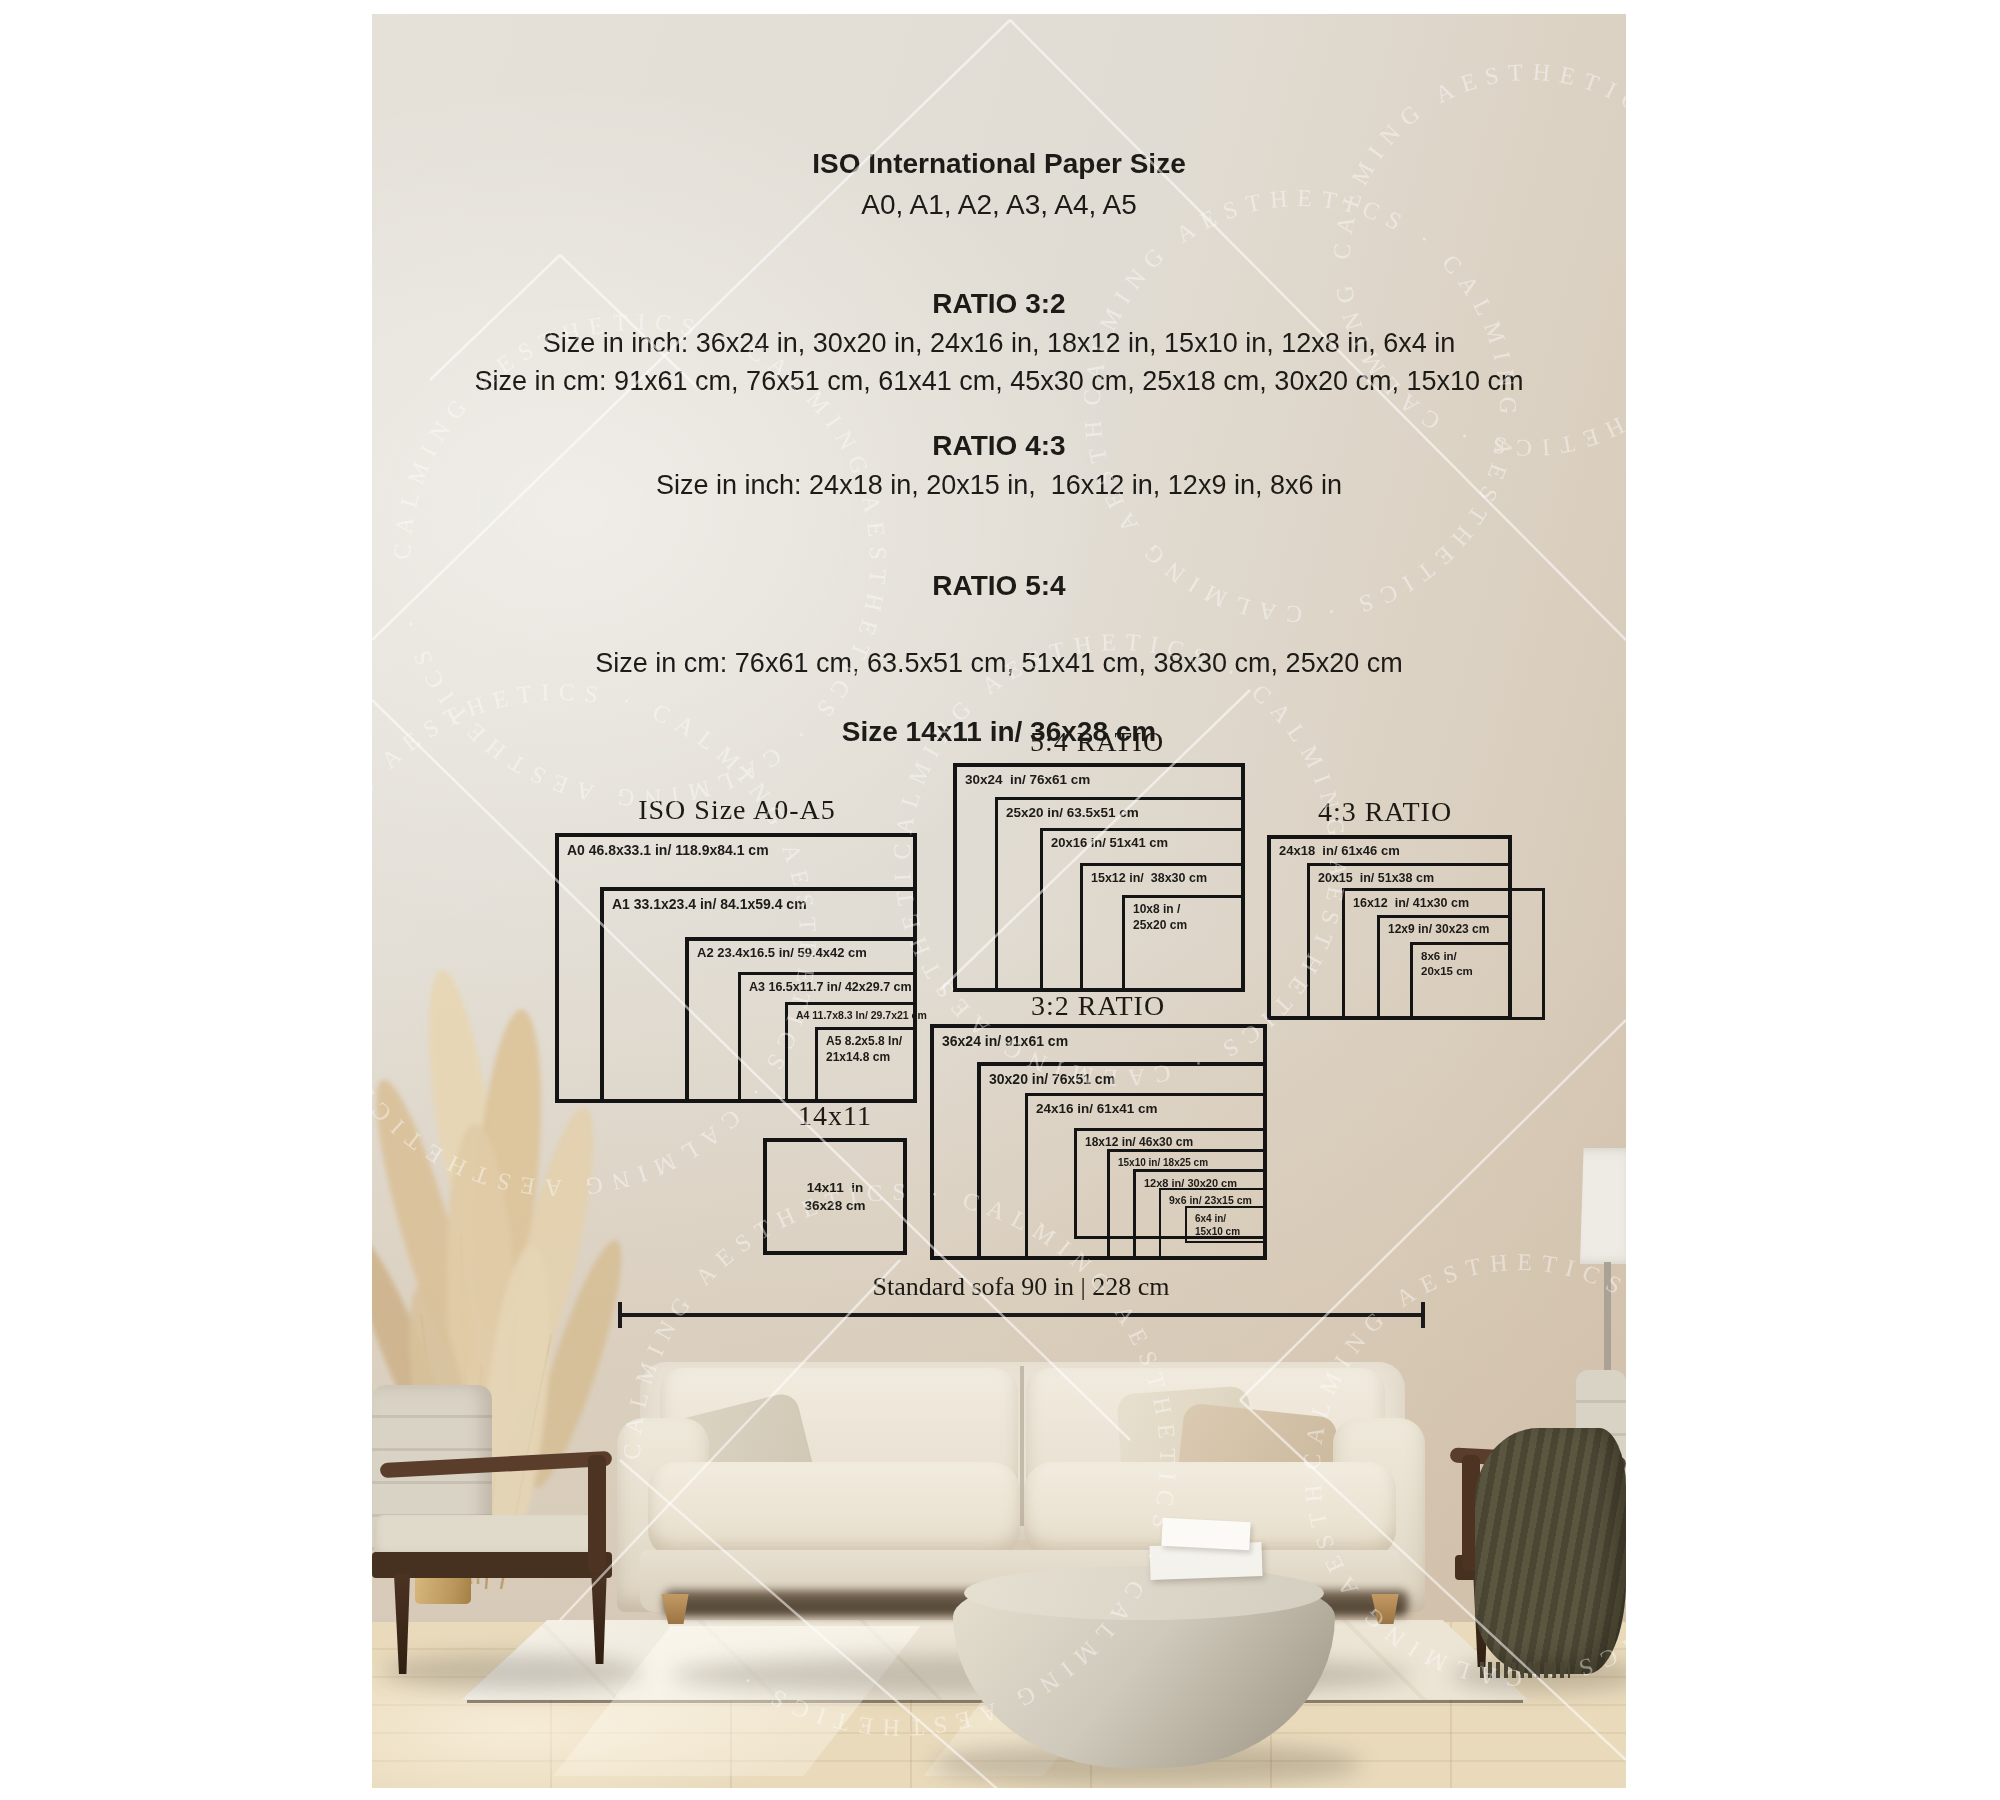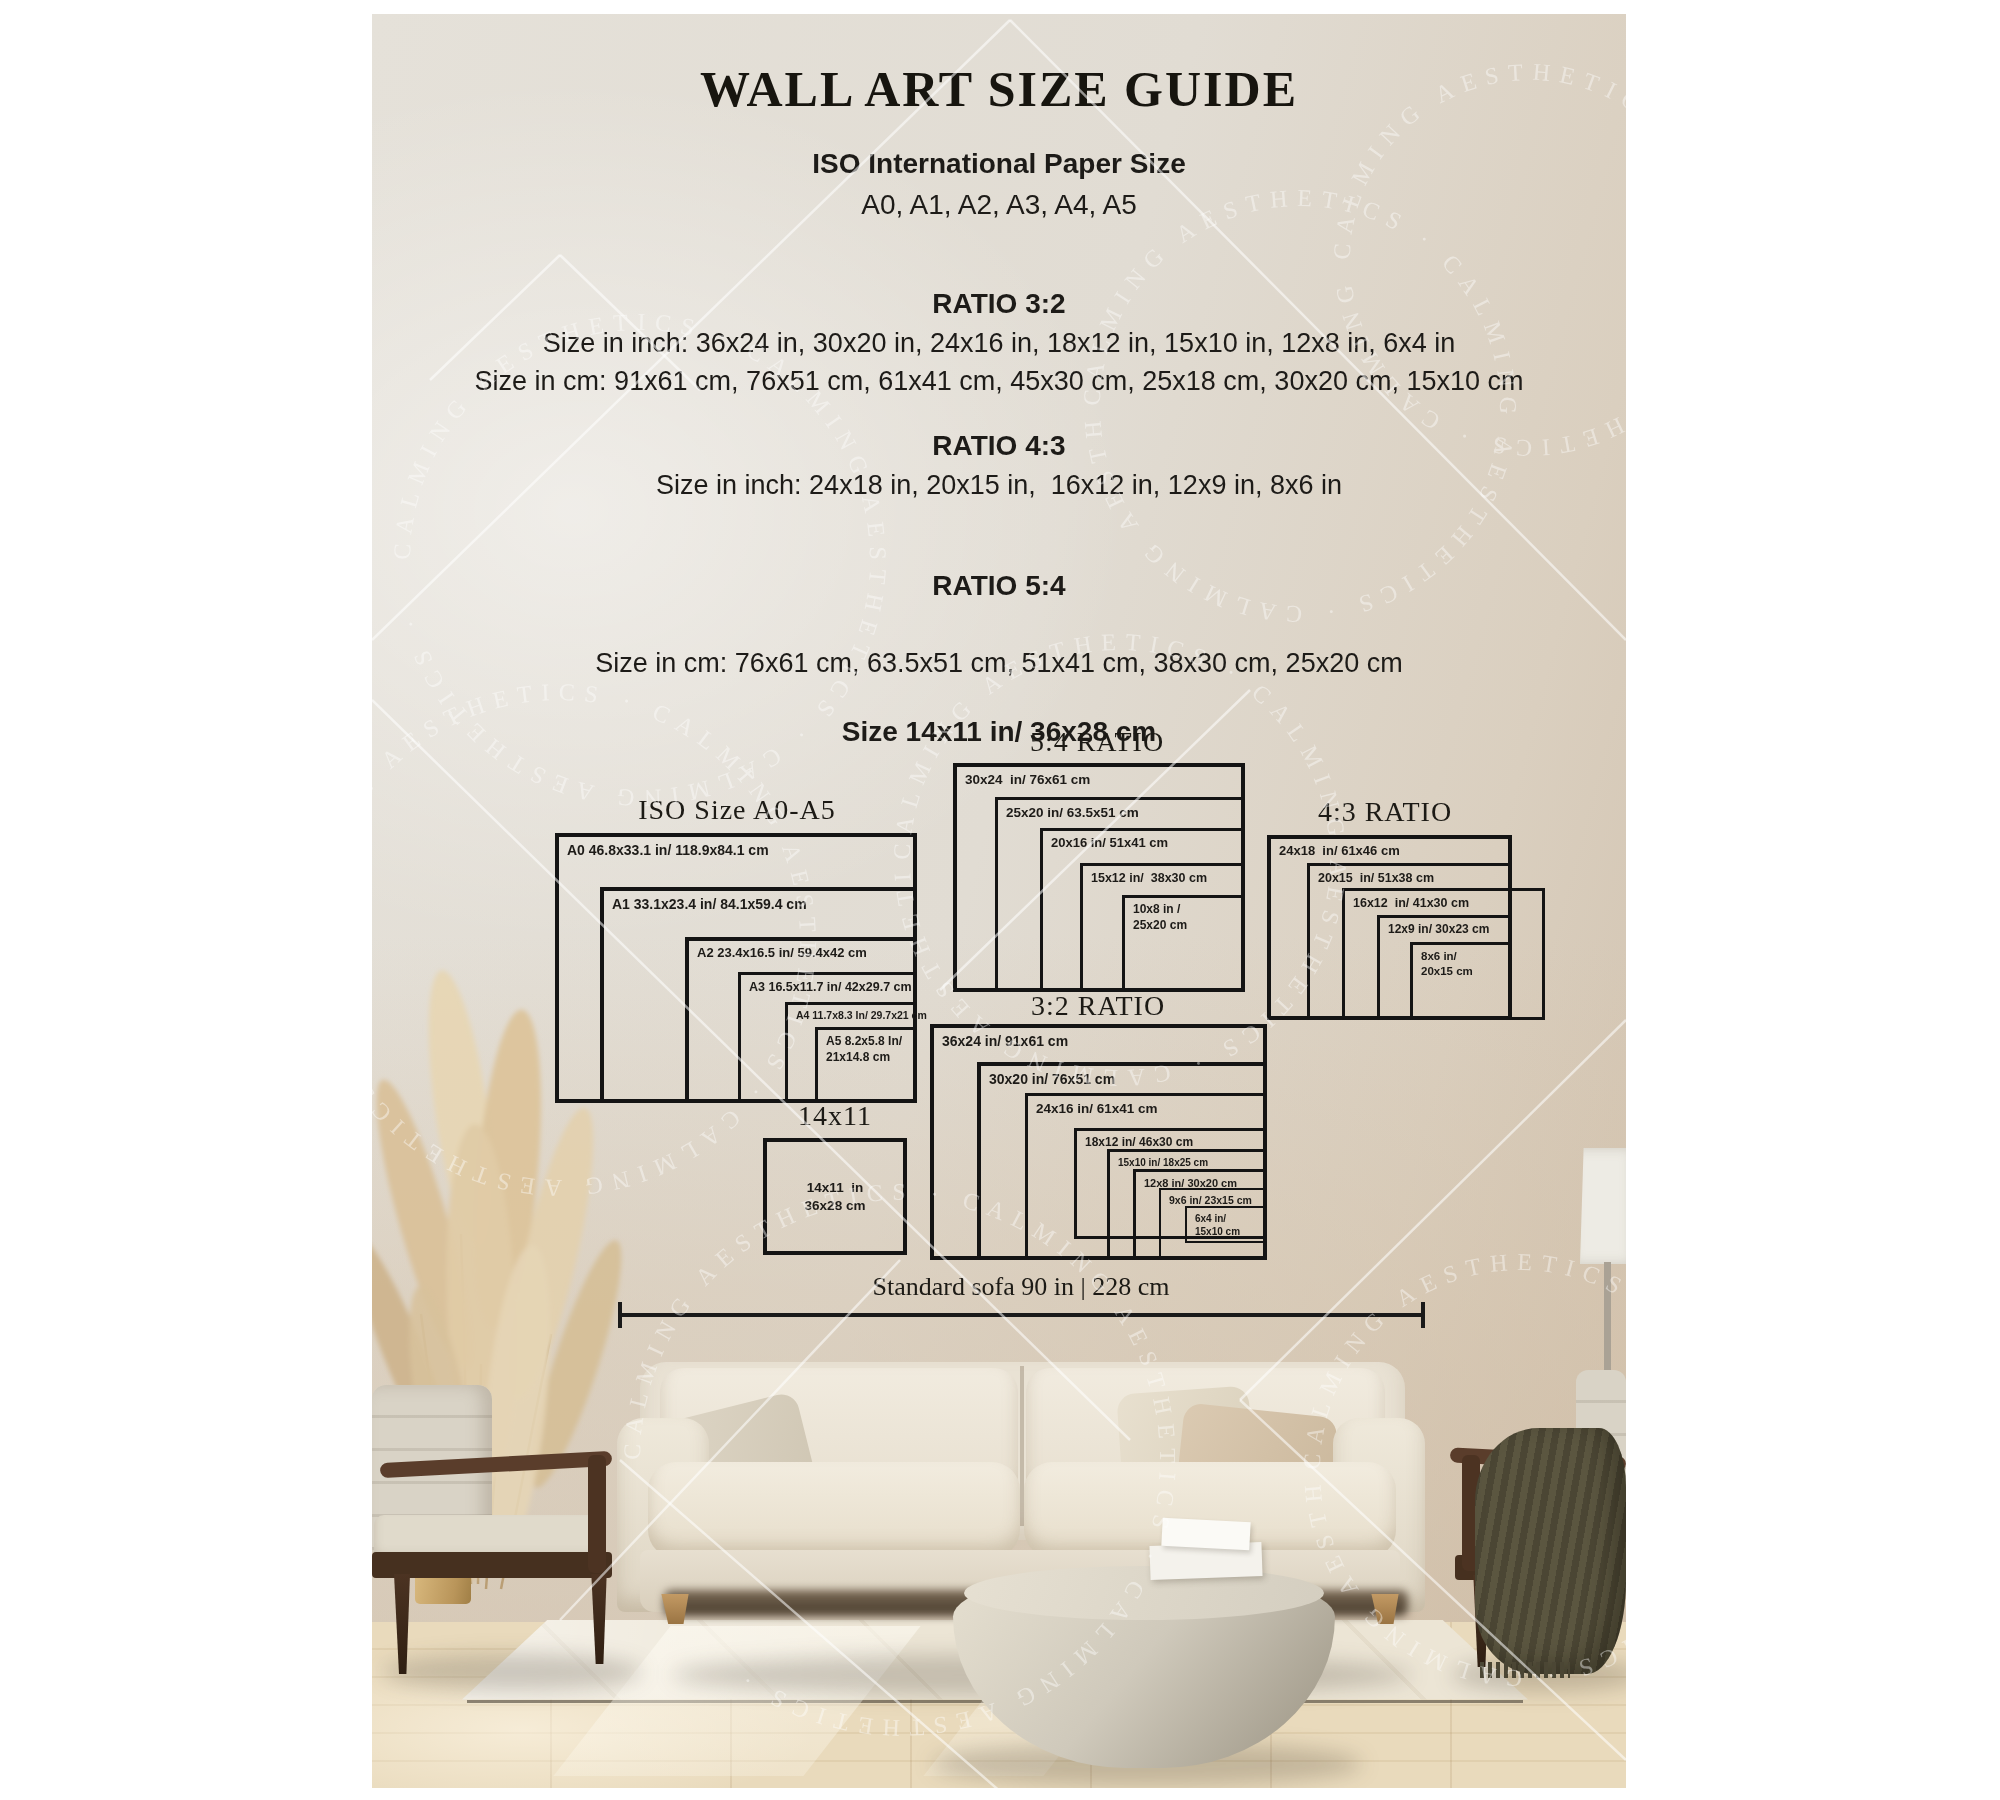--- a/index.html
+++ b/index.html
@@ -203,21 +203,20 @@
       <div class="rchair-seatpillow"></div>
       <div class="rchair-frame"></div>
       <div class="rchair-arm"></div>
       <div class="rchair-armpost"></div>
       <div class="rchair-legf"></div>
       <div class="blanket"></div>
       <div class="blanket-fringe"></div>
     </div>
 
     <div class="layer guide-layer">
-      <div class="txt title" style="top:46px;">WALL ART SIZE GUIDE</div>
       <div class="txt h-bold" style="top:134px;">ISO International Paper Size</div>
       <div class="txt h-reg" style="top:175px;">A0, A1, A2, A3, A4, A5</div>
 
       <div class="txt h-bold" style="top:274px;">RATIO 3:2</div>
       <div class="txt line" style="top:314px;">Size in inch: 36x24 in, 30x20 in, 24x16 in, 18x12 in, 15x10 in, 12x8 in, 6x4 in</div>
       <div class="txt line" style="top:352px;">Size in cm: 91x61 cm, 76x51 cm, 61x41 cm, 45x30 cm, 25x18 cm, 30x20 cm, 15x10 cm</div>
 
       <div class="txt h-bold" style="top:416px;">RATIO 4:3</div>
       <div class="txt line" style="top:456px;">Size in inch: 24x18 in, 20x15 in,  16x12 in, 12x9 in, 8x6 in</div>
 

